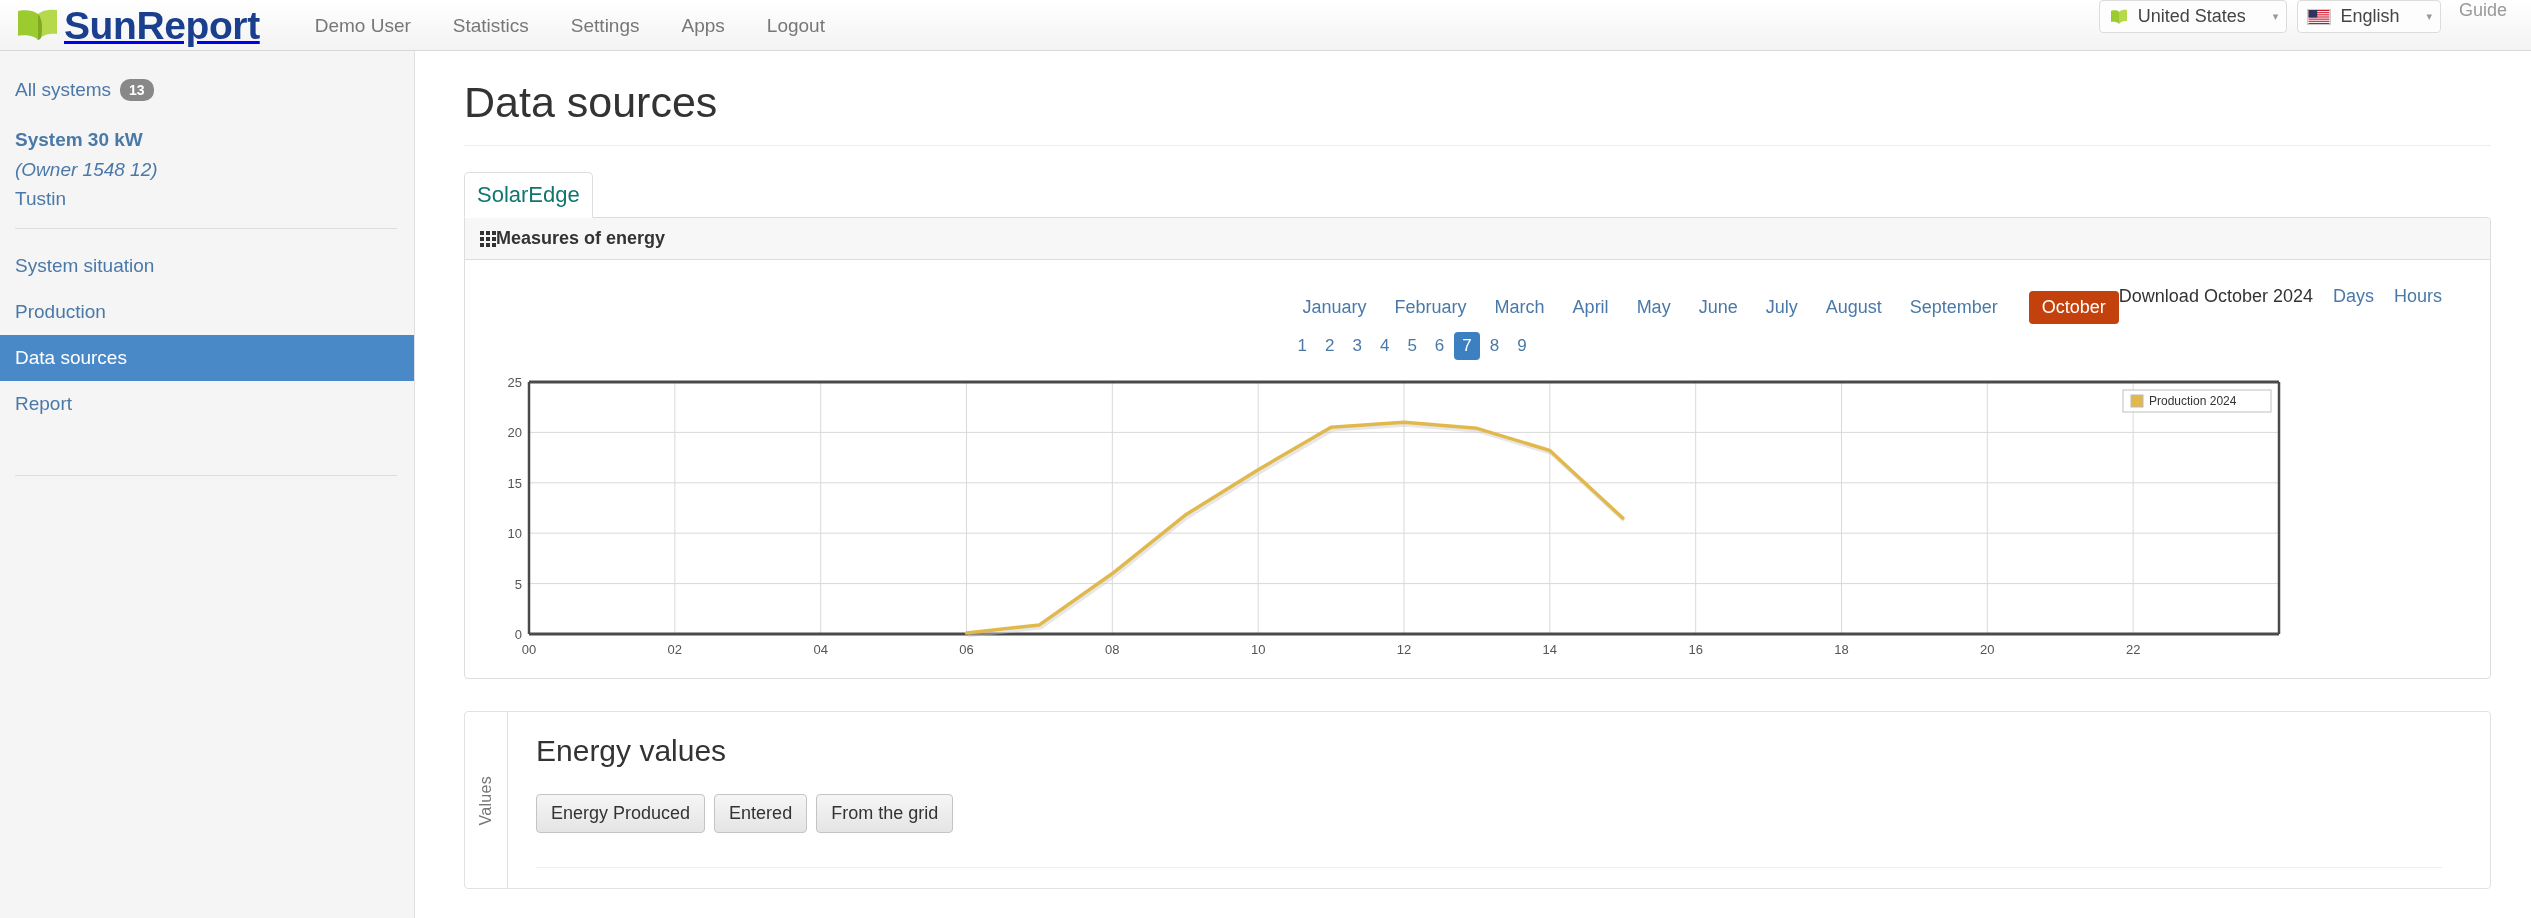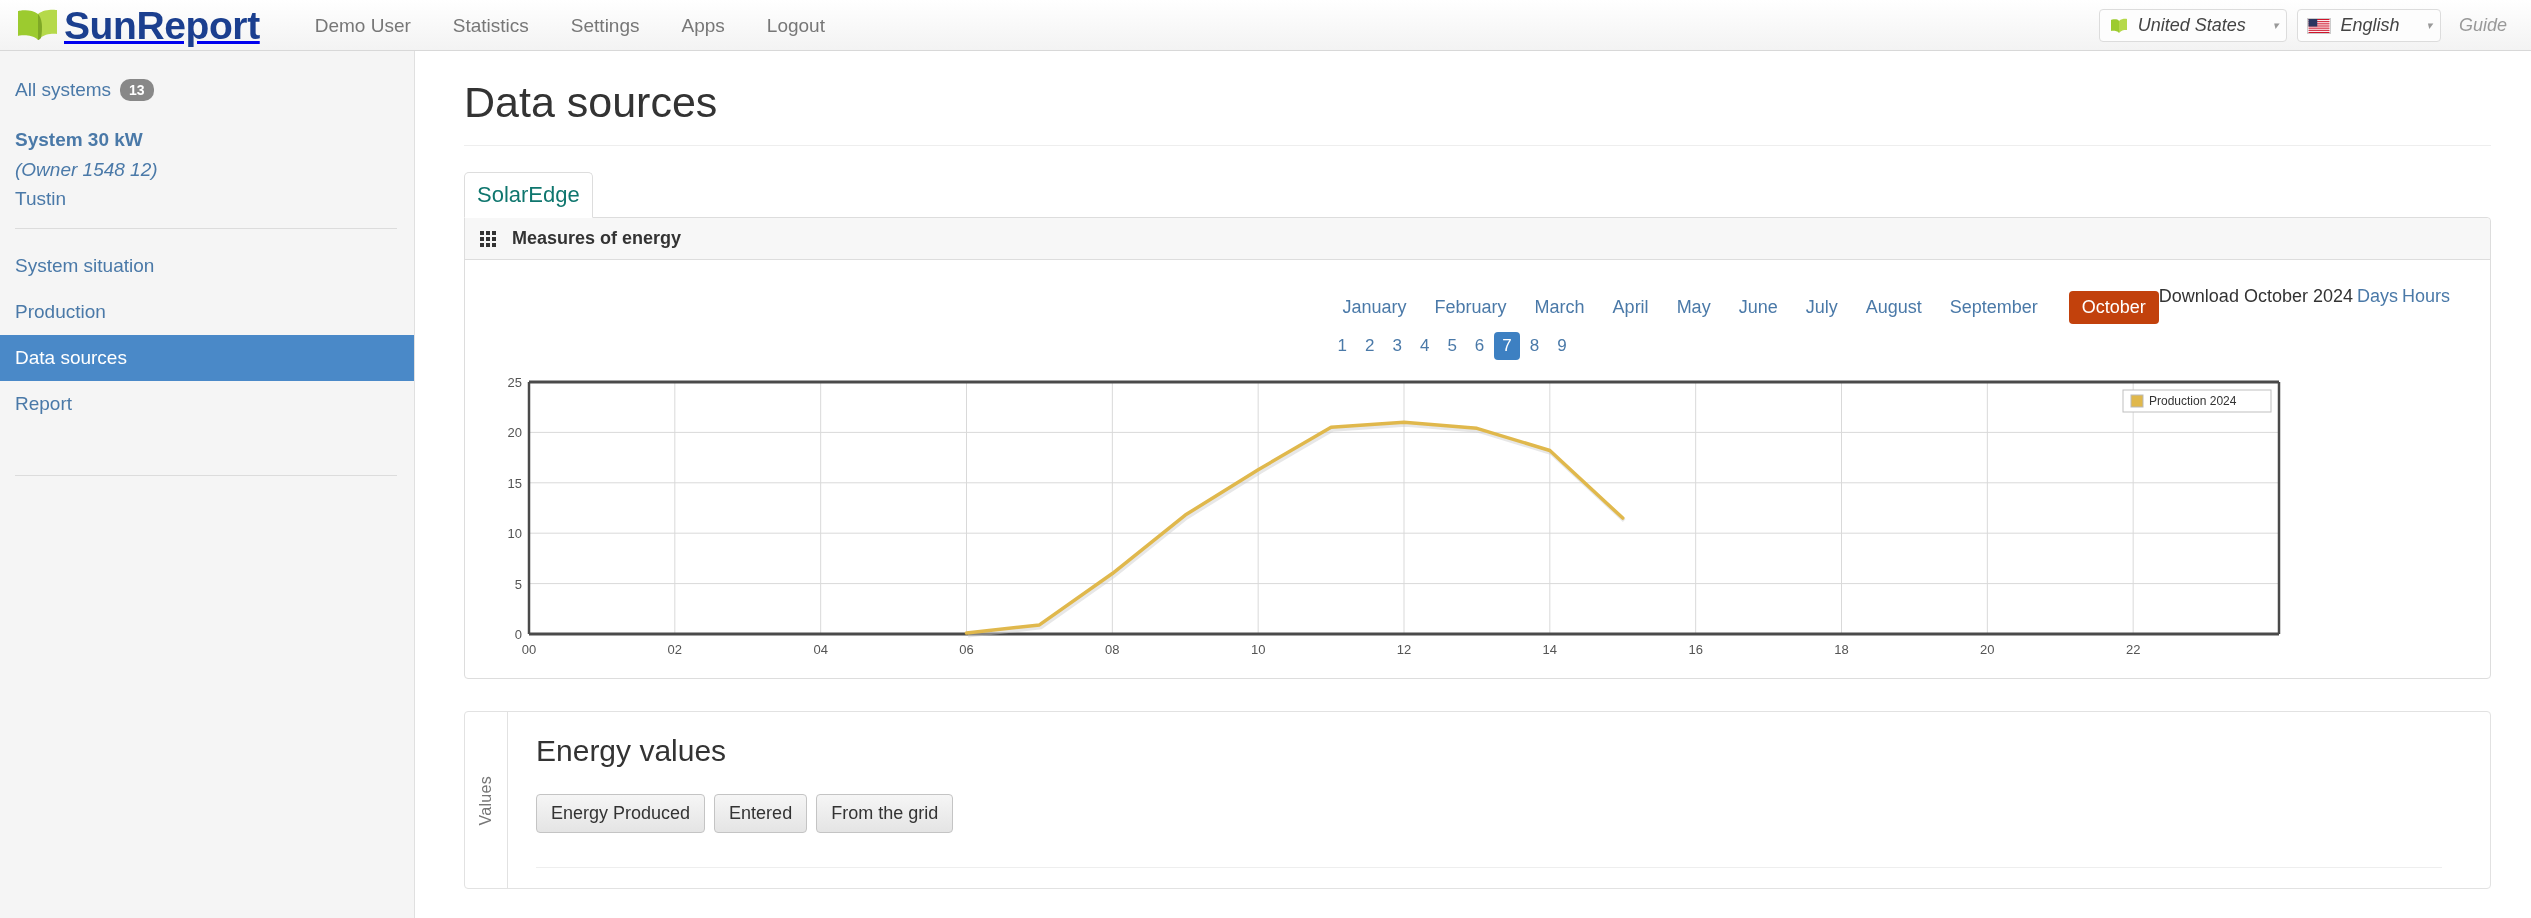--- a/index.html
+++ b/index.html
@@ -37,21 +37,21 @@
   }
   .nav-links { display: flex; align-items: center; height: 100%; margin-left: 24px; }
   .nav-links a {
     color: #777; text-decoration: none;
     padding: 8px 21px; font-size: 19px;
     line-height: 51px; display:block;
   }
 
   .nav-right {
     position: absolute; right: 16px; top: 0; height: 51px;
-    display: flex; align-items: center; gap: 10px; font-style: italic;
+    display: flex; gap: 10px;
   }
   .selector {
     display: flex; align-items: center;
     border: 1px solid #dcdcdc;
     background: #fdfdfd;
     border-radius: 4px;
     height: 33px;
     padding: 0 8px 0 9px;
     gap: 9px;
   }
@@ -112,21 +112,21 @@
     margin-bottom:-1px;
   }
 
   .panel {
     border:1px solid #ddd; border-radius: 0 4px 4px 4px;
     margin: 0 40px 0 16px; background:#fff;
   }
   .panel-head {
     background:#f7f7f7; border-bottom:1px solid #ddd;
     padding: 10px 15px; font-size:18px; font-weight:bold; color:#333;
-    display:flex; align-items:center; gap:16px;
+    display:flex; align-items:center; gap:0;
     border-radius: 0 4px 0 0;
   }
   .grid-icon { display:grid; grid-template-columns: repeat(3,4px); gap:2px; }
   .grid-icon i { width:4px; height:4px; background:#333; display:block; }
 
   .panel-body { padding: 18px 20px 14px 22px; }
 
   
   .year-tabs { display:flex; border-bottom:1px solid #ddd; margin-bottom: 0; }
   .year-tab {
@@ -149,23 +149,23 @@
   .days-row { display:flex; align-items:center; padding: 4px 0 6px 0; gap: 2px; }
   .day-pill {
     min-width: 22px; text-align:center;
     padding: 4px 8px; font-size:17px; color:#4a79a8;
     border-radius:4px; cursor:pointer;
   }
   .day-pill.active { background:#3d80c2; color:#fff; }
 
   .month-line { display:flex; align-items:flex-start; justify-content:flex-end; }
   .download-box {
-    display:flex; align-items:center; gap:4px;
+    display:flex; align-items:center; gap:20px;
     font-size:18px; color:#333; padding-top: 8px; white-space:nowrap;
-    margin-right: 20px;
+    margin-right: 28px;
   }
   .download-box a { color:#4a79a8; text-decoration:none; }
 
   
   .chart-wrap { position:relative; margin-top: 8px; padding-left: 4px; }
   .chart-svg { display:block; }
 
   
   .values-card {
     margin: 32px 40px 0 16px;

